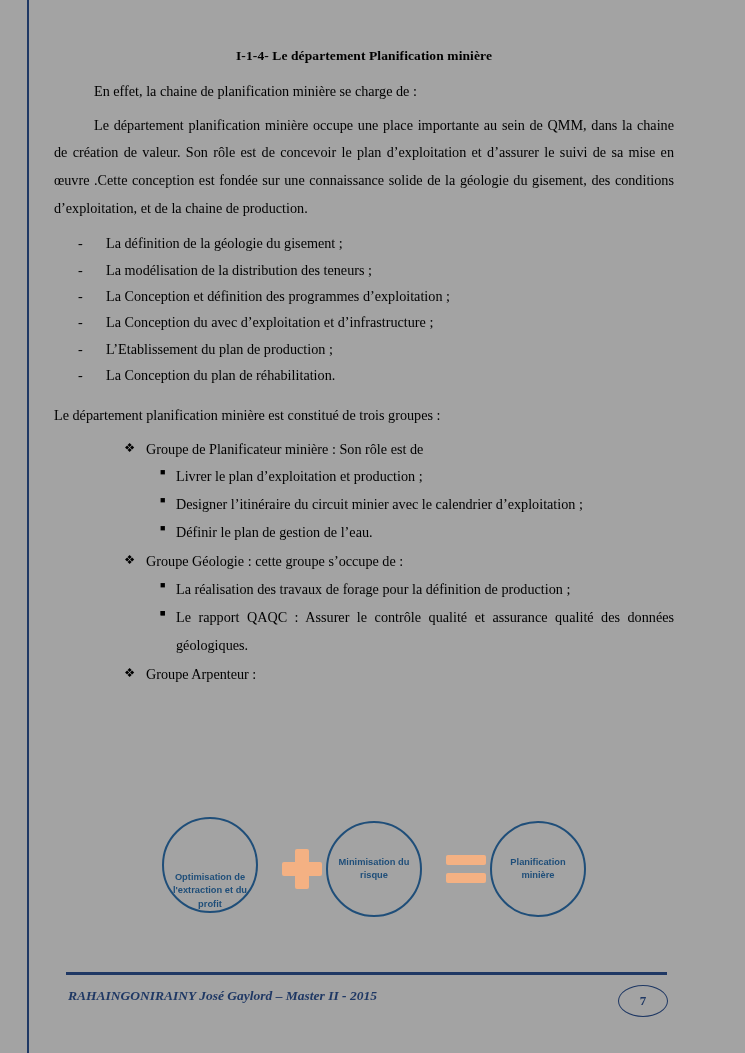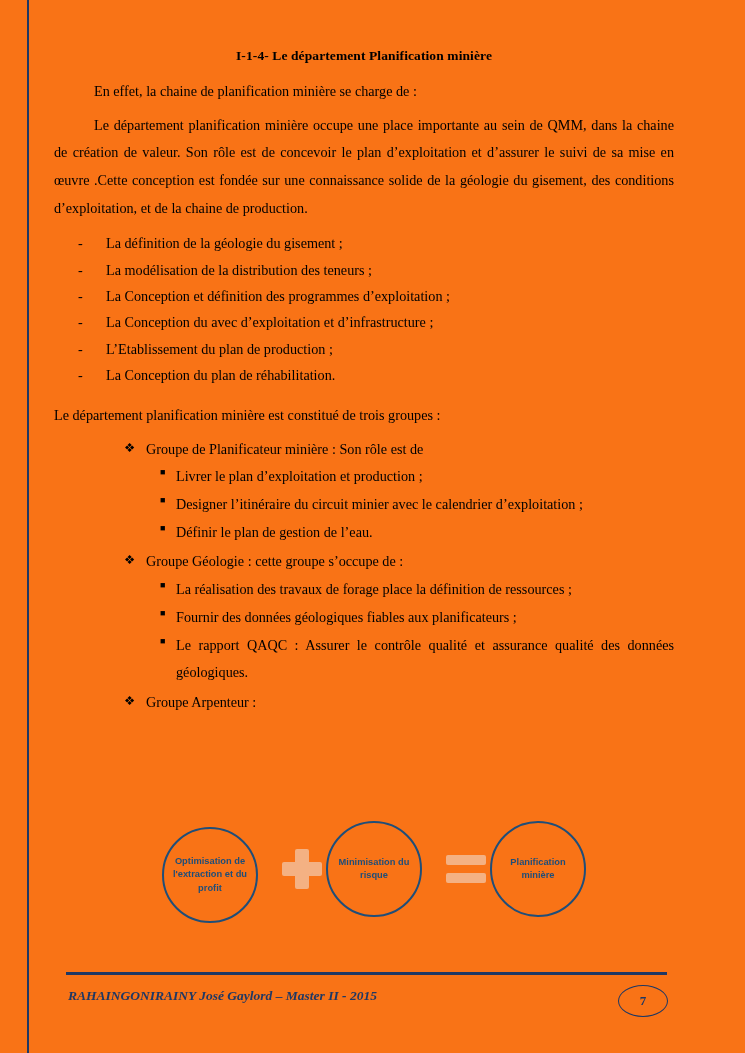--- a/index.html
+++ b/index.html
@@ -8,21 +8,21 @@
     background: #ffffff;
   }
   body {
     font-family: "Liberation Serif", serif;
     color: #000000;
   }
   .page {
     position: relative;
     width: 745px;
     height: 1053px;
-    background: #f97316;
+    background: #a3a3a3;
     overflow: hidden;
     box-sizing: border-box;
   }
   .left-rule {
     position: absolute;
     left: 27px;
     top: 0px;
     width: 2px;
     height: 1053px;
     background: #1f3864;
@@ -136,21 +136,21 @@
   }
   .circle span {
     font-family: "Liberation Sans", sans-serif;
     font-size: 9.3px;
     font-weight: bold;
     color: #1f4e79;
     line-height: 1.45;
     display: block;
     padding: 0 6px;
   }
-  .c1 { left: 108px; top: 12px; }
+  .c1 { left: 108px; top: 2px; align-items: flex-end; }
   .c2 { left: 272px; top: 6px; }
   .c3 { left: 436px; top: 6px; }
   .plus {
     position: absolute;
     left: 228px;
     top: 34px;
     width: 40px;
     height: 40px;
   }
   .plus:before, .plus:after {
@@ -259,22 +259,22 @@
         <li class="sub-item"><span class="marker">■</span><span>Livrer le plan d’exploitation et production ;</span></li>
         <li class="sub-item"><span class="marker">■</span><span>Designer l’itinéraire  du circuit minier avec le calendrier d’exploitation ;</span></li>
         <li class="sub-item"><span class="marker">■</span><span>Définir le plan de gestion de l’eau.</span></li>
       </ul>
 
       <li class="group-item">
         <span class="marker">❖</span>
         <span> Groupe  Géologie : cette groupe s’occupe de :</span>
       </li>
       <ul class="sub-list">
-        <li class="sub-item"><span class="marker">■</span><span>La réalisation des travaux de forage place la définition de ressources ;</span></li>
-        <li class="sub-item"><span class="marker">■</span><span>Fournir des données géologiques fiables aux planificateurs ;</span></li>
+        <li class="sub-item"><span class="marker">■</span><span>La réalisation des travaux de forage pour la définition de production ;</span></li>
+        <li class="sub-item"><span class="marker">■</span></li>
         <li class="sub-item"><span class="marker">■</span><span>Le rapport QAQC : Assurer le contrôle qualité et assurance qualité des données géologiques.</span></li>
       </ul>
 
       <li class="group-item">
         <span class="marker">❖</span>
         <span>Groupe  Arpenteur :</span>
       </li>
 
     </ul>
 

